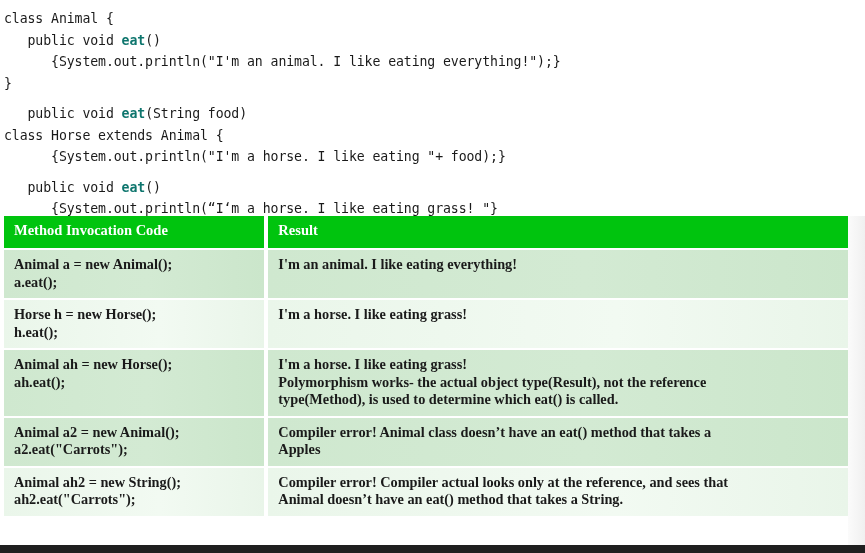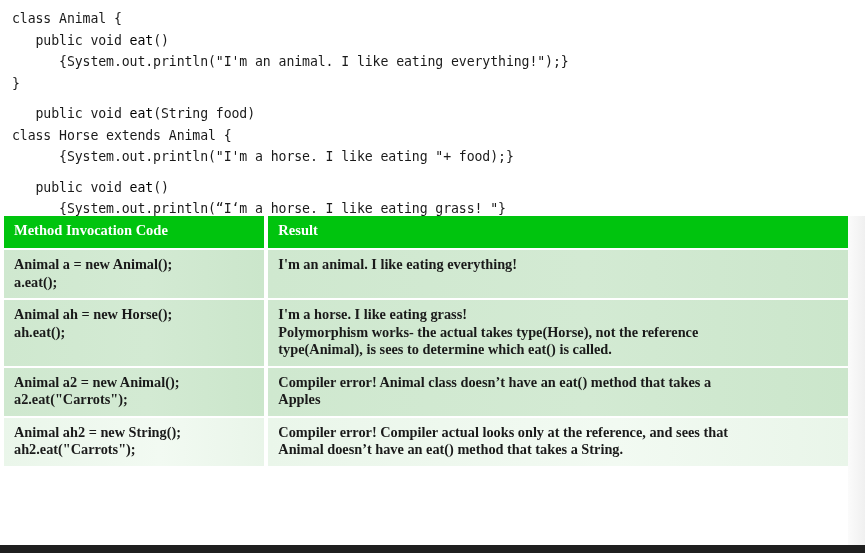--- a/index.html
+++ b/index.html
@@ -8,31 +8,31 @@
     background:#ffffff;
     font-family:"Liberation Serif",serif;
     overflow:hidden;
     position:relative;
   }
   
   #code-block{
     position:absolute;left:0;top:0;width:865px;height:212px;
     background:#ffffff;
     box-sizing:border-box;
-    padding:8px 0 0 12px;
+    padding:8px 0 0 4px;
   }
   .code-line{
     font-family:"DejaVu Sans Mono","Liberation Mono",monospace;
     font-size:13.2px;
     line-height:21.5px;
     color:#1a1a1a;
     white-space:pre;
     letter-spacing:-0.1px;
   }
-  .kw-eat{color:#000000;font-weight:normal;}
+  .kw-eat{color:#0f766e;font-weight:bold;}
   .code-gap{height:9px;}
 
   
   #result-table{
     position:absolute;left:4px;top:216px;
     width:844px;
     border-collapse:separate;
     border-spacing:0;
     background:#ffffff;
   }
@@ -117,29 +117,38 @@
   <tbody id="table-body">
       <tr class="band-dark">
         <td class="col-code">
           <span class="cell-line">Animal a = new Animal();</span>
           <span class="cell-line">a.eat();</span>
         </td>
         <td class="col-result">
           <span class="cell-line">I'm an animal. I like eating everything!</span>
         </td>
       </tr>
+      <tr class="band-light">
+        <td class="col-code">
+          <span class="cell-line">Horse h = new Horse();</span>
+          <span class="cell-line">h.eat();</span>
+        </td>
+        <td class="col-result">
+          <span class="cell-line">I'm a horse. I like eating grass!</span>
+        </td>
+      </tr>
       <tr class="band-dark">
         <td class="col-code">
           <span class="cell-line">Animal ah = new Horse();</span>
           <span class="cell-line">ah.eat();</span>
         </td>
         <td class="col-result">
           <span class="cell-line">I'm a horse. I like eating grass!</span>
-          <span class="cell-line">Polymorphism works- the actual takes type(Horse), not the reference</span>
-          <span class="cell-line">type(Animal), is sees to determine which eat() is called.</span>
+          <span class="cell-line">Polymorphism works- the actual object type(Result), not the reference</span>
+          <span class="cell-line">type(Method), is used to determine which eat() is called.</span>
         </td>
       </tr>
       <tr class="band-dark">
         <td class="col-code">
           <span class="cell-line">Animal a2 = new Animal();</span>
           <span class="cell-line">a2.eat("Carrots");</span>
         </td>
         <td class="col-result">
           <span class="cell-line">Compiler error! Animal class doesn’t have an eat() method that takes a</span>
           <span class="cell-line">Apples</span>

